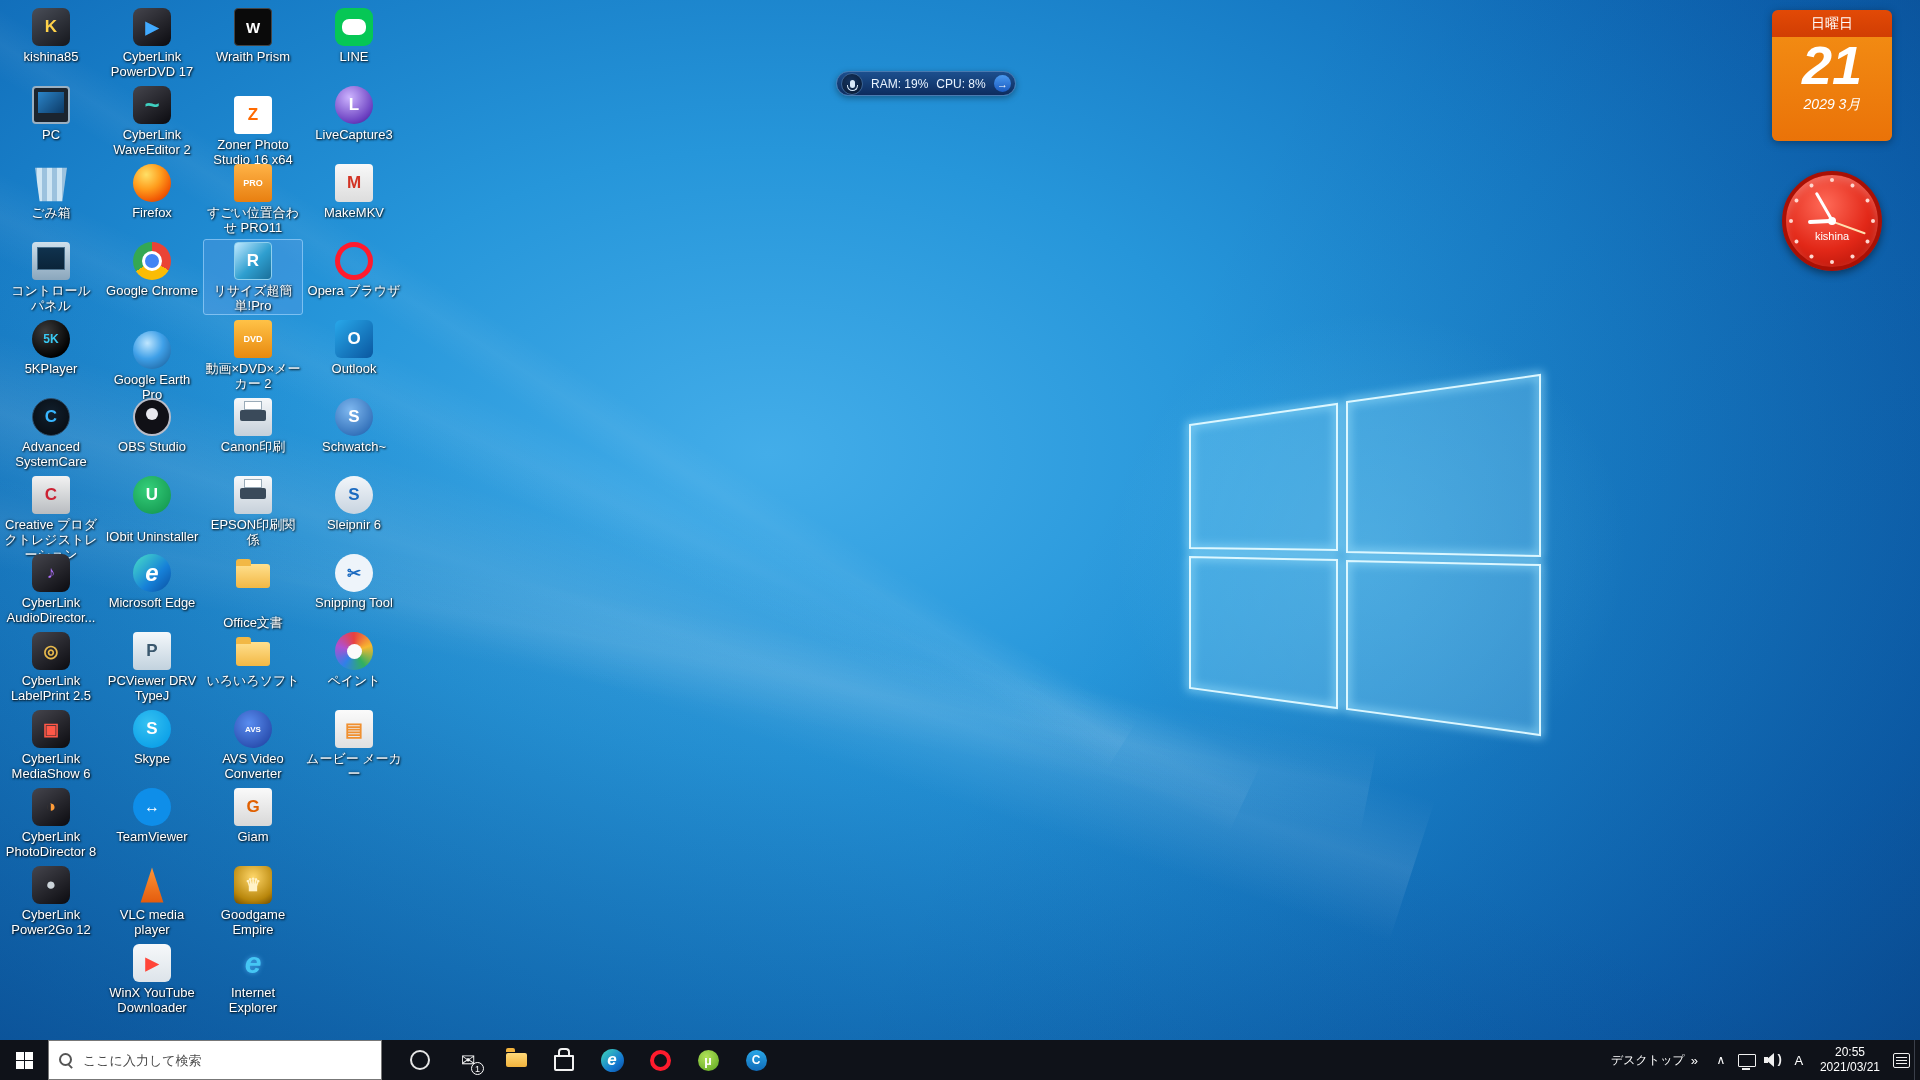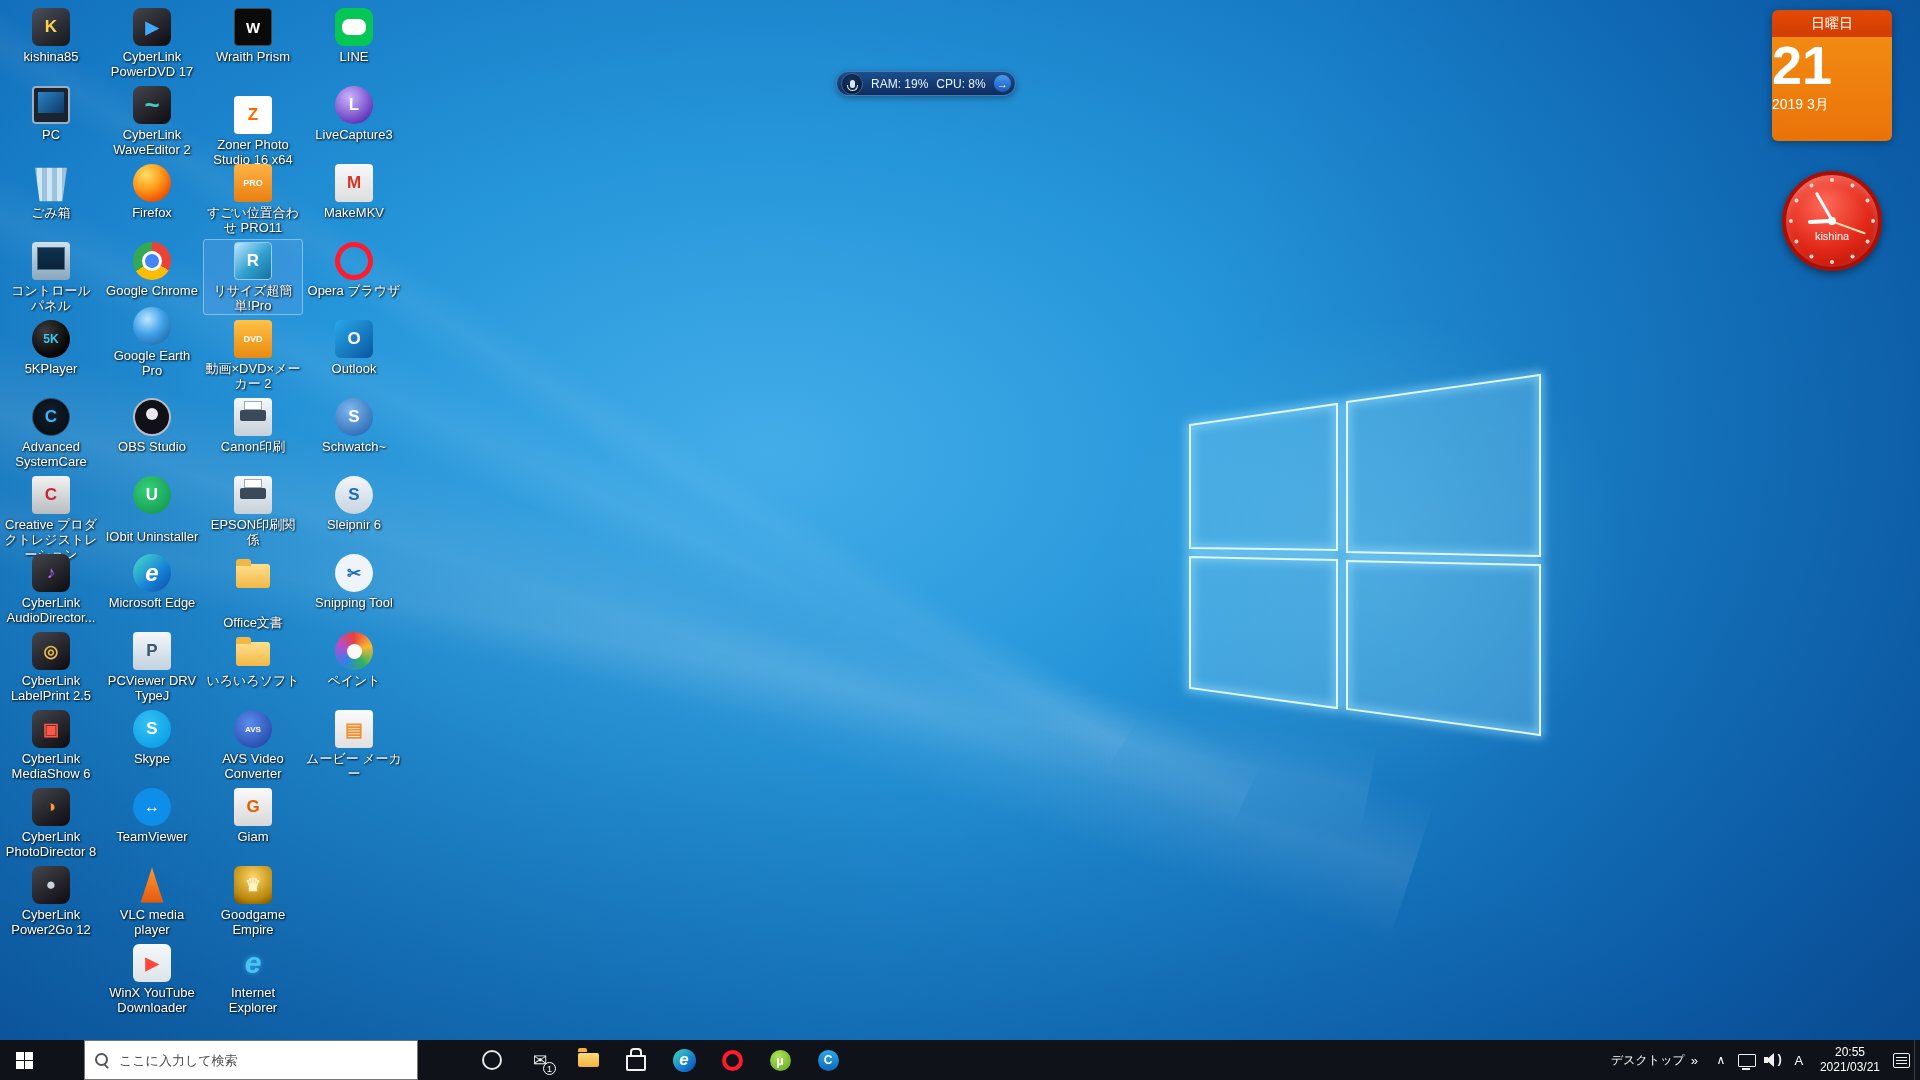--- a/index.html
+++ b/index.html
@@ -141,21 +141,21 @@
   .pill-text{font-size:12px;color:#eaf4ff;white-space:nowrap;}
   .go-circle{width:17px;height:17px;border-radius:50%;background:linear-gradient(180deg,#4a9af0,#1a5ac0);
     color:#fff;display:flex;align-items:center;justify-content:center;flex:0 0 auto;margin-left:auto;}
   .go-circle::after{content:"→";font-size:11px;}
 
   
   .calendar-gadget{position:absolute;left:1772px;top:10px;width:120px;height:131px;z-index:5;
     border-radius:6px;box-shadow:0 2px 8px rgba(0,0,0,.35);overflow:hidden;}
   .cal-head{background:linear-gradient(180deg,#e24a06,#d13d03);padding:5px 0 4px;text-align:center;}
   .cal-weekday{font-size:14px;color:#fff;}
-  .cal-body{background:linear-gradient(180deg,#f28a12,#ea7208);height:107px;}
+  .cal-body{background:linear-gradient(180deg,#f28a12,#ea7208);height:107px;text-align:center;font-style:italic;}
   .cal-day{font-size:54px;font-weight:700;color:#fff;line-height:1.05;}
   .cal-ym{font-size:14px;color:#fff;margin-top:2px;}
 
   
   .clock-gadget{position:absolute;left:1782px;top:171px;width:100px;height:100px;z-index:5;}
   .clock-face{position:relative;width:100px;height:100px;border-radius:50%;box-sizing:border-box;
     background:radial-gradient(circle at 42% 32%,#ff6a58,#e22818 55%,#a80e04);
     border:4px solid #a81005;box-shadow:0 3px 8px rgba(0,0,0,.45), inset 0 4px 8px rgba(255,255,255,.25);}
   .clock-label{position:absolute;left:0;right:0;top:60%;text-align:center;font-size:11px;color:#fff;}
   .dot{position:absolute;left:50%;top:50%;width:4px;height:4px;margin:-2px 0 0 -2px;background:#ffd8d0;border-radius:50%;}
@@ -176,21 +176,21 @@
   .gauge-needle{position:absolute;left:50%;bottom:50%;transform-origin:50% 100%;}
   .gauge-big .gauge-needle{width:2px;height:26px;margin-left:-1px;background:#e03010;transform:rotate(-58deg);}
   .gauge-small .gauge-needle{width:2px;height:17px;margin-left:-1px;background:#ff9030;transform:rotate(-20deg);}
   .gauge-hub{position:absolute;left:50%;top:50%;width:7px;height:7px;margin:-3.5px 0 0 -3.5px;background:#22262a;border-radius:50%;}
   .gauge-value{position:absolute;left:50%;transform:translateX(-50%);bottom:7px;background:#15181c;color:#fff;
     font-size:9px;padding:1px 3px;border-radius:2px;white-space:nowrap;}
   .gauge-small .gauge-value{bottom:6px;}
 
   
   .taskbar{position:absolute;left:0;bottom:0;width:1920px;height:40px;background:#0f1219;z-index:50;
-    display:flex;align-items:center;gap:36px;}
+    display:flex;align-items:center;}
   button{background:transparent;border:none;padding:0;margin:0;cursor:default;font-family:inherit;}
   .start-btn{width:48px;height:40px;display:flex;align-items:center;justify-content:center;}
   .win-flag{display:grid;grid-template-columns:8px 8px;grid-template-rows:8px 8px;gap:1px;}
   .win-flag i{background:#fff;}
   .search-box{width:334px;height:40px;background:#fff;border:1px solid #777;box-sizing:border-box;
     display:flex;align-items:center;padding-left:10px;gap:8px;}
   .magnifier{position:relative;width:14px;height:14px;flex:0 0 auto;display:block;}
   .magnifier::before{content:"";position:absolute;left:0;top:0;width:9px;height:9px;border:2px solid #555;border-radius:50%;}
   .magnifier::after{content:"";position:absolute;left:10px;top:10px;width:2px;height:6px;background:#555;transform:rotate(-45deg);}
   .search-input{border:none;outline:none;flex:1;font-size:13px;color:#333;background:transparent;height:100%;}
@@ -326,21 +326,21 @@
     <div class="icon-label">CyberLink WaveEditor 2</div>
   </div>
       <div class="cell" style="left: 103px; top: 162px;">
     <div class="tile k-firefox"></div>
     <div class="icon-label">Firefox</div>
   </div>
       <div class="cell" style="left: 103px; top: 240px;">
     <div class="tile k-chrome"></div>
     <div class="icon-label">Google Chrome</div>
   </div>
-      <div class="cell" style="left: 103px; top: 305px;">
+      <div class="cell" style="left: 103px; top: 329px;">
     <div class="tile k-google-earth"></div>
     <div class="icon-label">Google Earth Pro</div>
   </div>
       <div class="cell" style="left: 103px; top: 396px;">
     <div class="tile k-obs"></div>
     <div class="icon-label">OBS Studio</div>
   </div>
       <div class="cell" style="left: 103px; top: 474px; gap: 12px;">
     <div class="tile k-iobit"></div>
     <div class="icon-label">IObit Uninstaller</div>
@@ -471,21 +471,21 @@
     <span class="pill-text">CPU: 8%</span>
     <div class="go-circle"></div>
   </div>
 
   <div class="calendar-gadget">
     <div class="cal-head">
       <div class="cal-weekday">日曜日</div>
     </div>
     <div class="cal-body">
       <div class="cal-day">21</div>
-      <div class="cal-ym">2019 3月</div>
+      <div class="cal-ym">2029 3月</div>
     </div>
   </div>
 
   <div class="clock-gadget">
     <div class="clock-face">
       <div class="clock-label">kishina</div>
       <span class="hand hour"></span>
       <span class="hand minute"></span>
       <span class="hand second"></span>
       <span class="clock-hub"></span>

